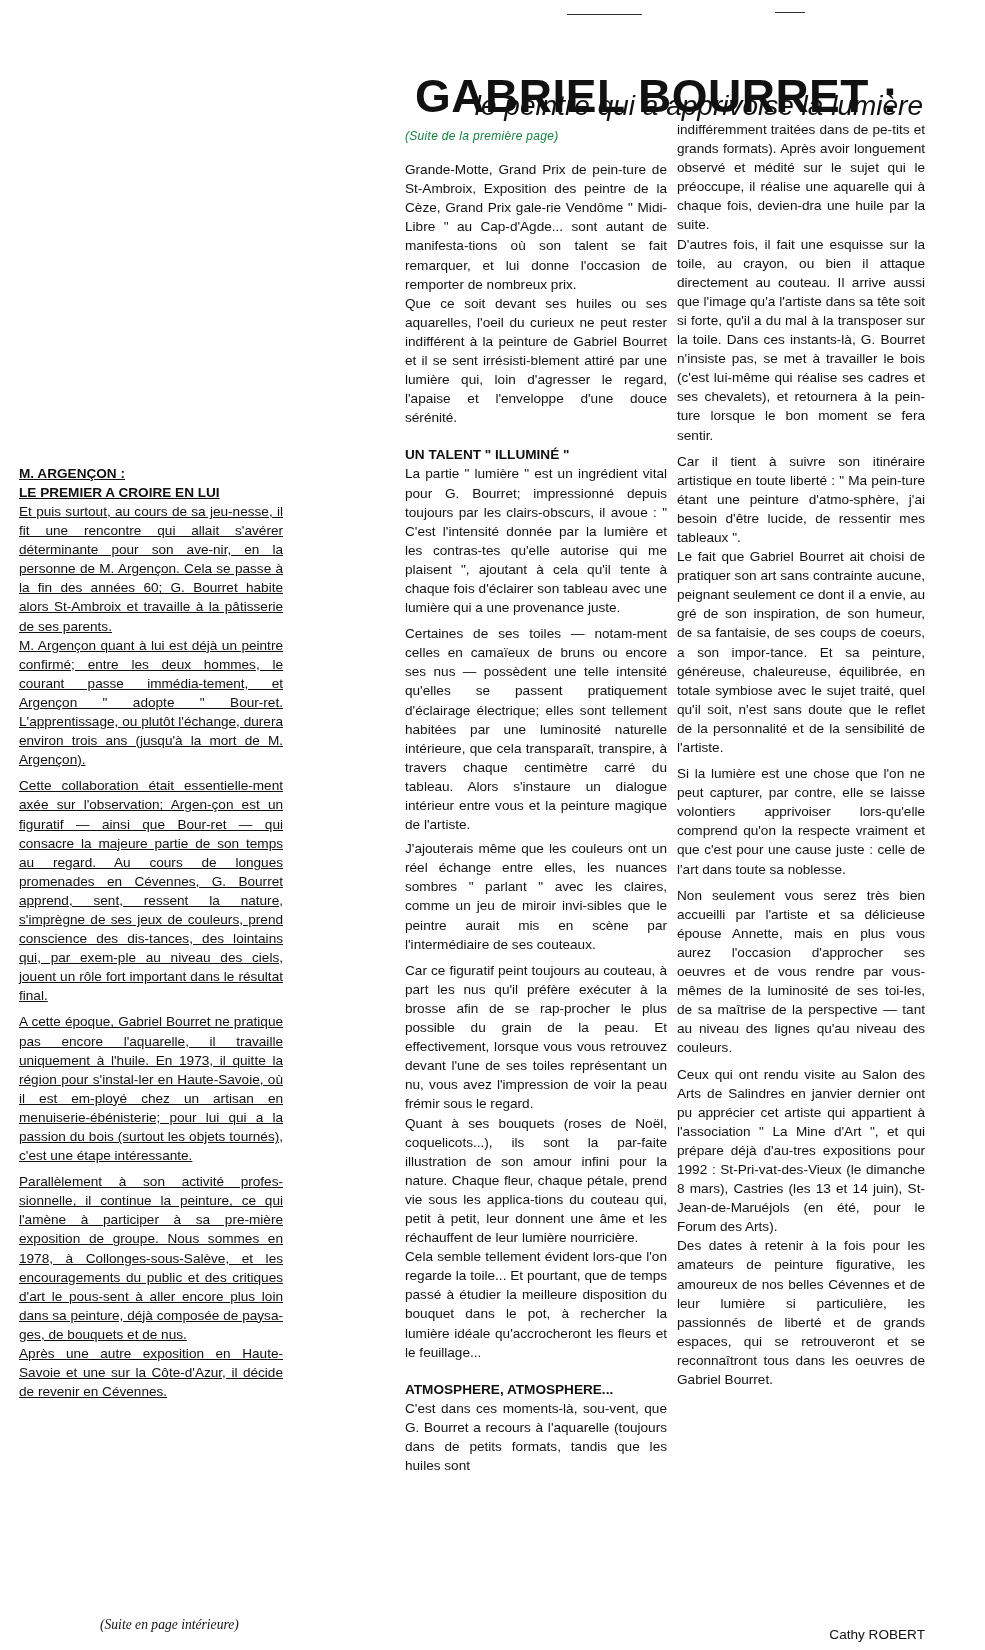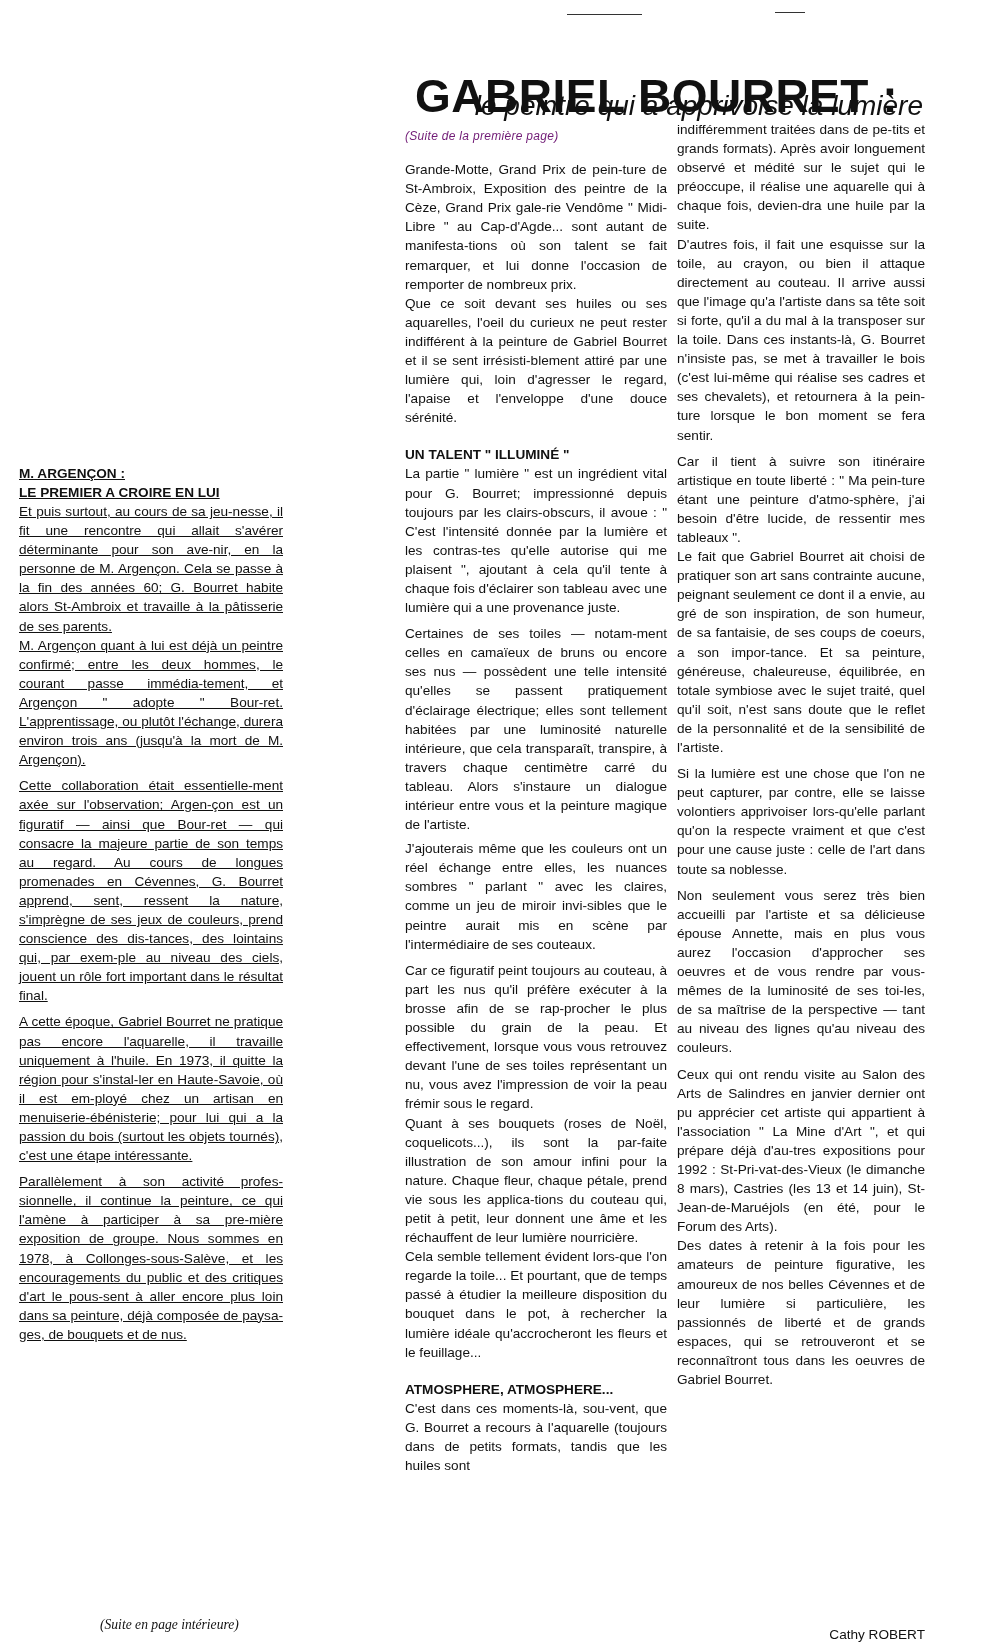--- a/index.html
+++ b/index.html
@@ -7,21 +7,21 @@
   .rule { position: absolute; height: 1px; background: #333; }
   .title { position: absolute; left: 415px; top: 30px; width: 500px; text-align: left; font-weight: bold; font-size: 46px; letter-spacing: 0.5px; line-height: 48px; font-family: "Liberation Sans", sans-serif; margin-top: 42px; }
   .subtitle { position: absolute; left: 400px; top: 82px; width: 515px; text-align: right; font-style: italic; font-size: 28px; line-height: 32px; }
   .col { position: absolute; font-size: 13.6px; line-height: 19.1px; text-align: justify; hyphens: manual; }
   .col p { margin: 0 0 7px 0; }
   .col p.tight { margin-bottom: 0; }
   .col h3 { margin: 0; font-size: 13.6px; line-height: 19px; font-weight: bold; }
   .col-left { left: 19px; top: 464px; width: 264px; text-decoration: underline; }
   .col-mid { left: 405px; top: 127px; width: 262px; }
   .col-right { left: 677px; top: 120px; width: 248px; }
-  .cont-note { font-style: italic; font-size: 12px; color: #701a75; margin-bottom: 14px !important; letter-spacing: 0.3px; }
+  .cont-note { font-style: italic; font-size: 12px; color: #15803d; margin-bottom: 14px !important; letter-spacing: 0.3px; }
   .cont-end { position: absolute; left: 100px; top: 1617px; width: 182px; text-align: left; font-style: italic; font-size: 13.6px; font-family: Liberation Serif, serif; }
   .byline { position: absolute; left: 720px; top: 1627px; width: 205px; text-align: right; font-size: 13.6px; }
   .section-gap { margin-top: 18px !important; }
 </style>
 </head>
 <body>
 
 <div class="rule" style="left:567px; top:14px; width:75px;"></div>
 <div class="rule" style="left:775px; top:12px; width:30px;"></div>
 
@@ -29,20 +29,21 @@
 <h2 class="subtitle" style="margin:8px; font-weight:normal;">le peintre qui a apprivoisé la lumière</h2>
 
 <div class="col col-left">
   <h3>M. ARGENÇON :</h3>
   <h3>LE PREMIER A CROIRE EN LUI</h3>
   <p class="tight">Et puis surtout, au cours de sa jeu-nesse, il fit une rencontre qui allait s'avérer déterminante pour son ave-nir, en la personne de M. Argençon. Cela se passe à la fin des années 60; G. Bourret habite alors St-Ambroix et travaille à la pâtisserie de ses parents.</p>
   <p>M. Argençon quant à lui est déjà un peintre confirmé; entre les deux hommes, le courant passe immédia-tement, et Argençon " adopte " Bour-ret. L'apprentissage, ou plutôt l'échange, durera environ trois ans (jusqu'à la mort de M. Argençon).</p>
   <p class="tight">Cette collaboration était essentielle-ment axée sur l'observation; Argen-çon est un figuratif — ainsi que Bour-ret — qui consacre la majeure partie de son temps au regard. Au cours de longues promenades en Cévennes, G. Bourret apprend, sent, ressent la nature, s'imprègne de ses jeux de couleurs, prend conscience des dis-tances, des lointains qui, par exem-ple au niveau des ciels, jouent un rôle fort important dans le résultat final.</p>
   <p style="margin-top:7px;">A cette époque, Gabriel Bourret ne pratique pas encore l'aquarelle, il travaille uniquement à l'huile. En 1973, il quitte la région pour s'instal-ler en Haute-Savoie, où il est em-ployé chez un artisan en menuiserie-ébénisterie; pour lui qui a la passion du bois (surtout les objets tournés), c'est une étape intéressante.</p>
   <p class="tight">Parallèlement à son activité profes-sionnelle, il continue la peinture, ce qui l'amène à participer à sa pre-mière exposition de groupe. Nous sommes en 1978, à Collonges-sous-Salève, et les encouragements du public et des critiques d'art le pous-sent à aller encore plus loin dans sa peinture, déjà composée de paysa-ges, de bouquets et de nus.</p>
+  <p>Après une autre exposition en Haute-Savoie et une sur la Côte-d'Azur, il décide de revenir en Cévennes.</p>
 </div>
 <div class="cont-end">(Suite en page intérieure)</div>
 
 <div class="col col-mid">
   <p class="cont-note">(Suite de la première page)</p>
   <p class="tight">Grande-Motte, Grand Prix de pein-ture de St-Ambroix, Exposition des peintre de la Cèze, Grand Prix gale-rie Vendôme " Midi-Libre " au Cap-d'Agde... sont autant de manifesta-tions où son talent se fait remarquer, et lui donne l'occasion de remporter de nombreux prix.</p>
   <p>Que ce soit devant ses huiles ou ses aquarelles, l'oeil du curieux ne peut rester indifférent à la peinture de Gabriel Bourret et il se sent irrésisti-blement attiré par une lumière qui, loin d'agresser le regard, l'apaise et l'enveloppe d'une douce sérénité.</p>
   <h3 class="section-gap">UN TALENT " ILLUMINÉ "</h3>
   <p>La partie " lumière " est un ingrédient vital pour G. Bourret; impressionné depuis toujours par les clairs-obscurs, il avoue : " C'est l'intensité donnée par la lumière et les contras-tes qu'elle autorise qui me plaisent ", ajoutant à cela qu'il tente à chaque fois d'éclairer son tableau avec une lumière qui a une provenance juste.</p>
   <p class="tight">Certaines de ses toiles — notam-ment celles en camaïeux de bruns ou encore ses nus — possèdent une telle intensité qu'elles se passent pratiquement d'éclairage électrique; elles sont tellement habitées par une luminosité naturelle intérieure, que cela transparaît, transpire, à travers chaque centimètre carré du tableau. Alors s'instaure un dialogue intérieur entre vous et la peinture magique de l'artiste.</p>
@@ -52,18 +53,18 @@
   <p>Cela semble tellement évident lors-que l'on regarde la toile... Et pourtant, que de temps passé à étudier la meilleure disposition du bouquet dans le pot, à rechercher la lumière idéale qu'accrocheront les fleurs et le feuillage...</p>
   <h3 class="section-gap">ATMOSPHERE, ATMOSPHERE...</h3>
   <p>C'est dans ces moments-là, sou-vent, que G. Bourret a recours à l'aquarelle (toujours dans de petits formats, tandis que les huiles sont</p>
 </div>
 
 <div class="col col-right">
   <p class="tight">indifféremment traitées dans de pe-tits et grands formats). Après avoir longuement observé et médité sur le sujet qui le préoccupe, il réalise une aquarelle qui à chaque fois, devien-dra une huile par la suite.</p>
   <p>D'autres fois, il fait une esquisse sur la toile, au crayon, ou bien il attaque directement au couteau. Il arrive aussi que l'image qu'a l'artiste dans sa tête soit si forte, qu'il a du mal à la transposer sur la toile. Dans ces instants-là, G. Bourret n'insiste pas, se met à travailler le bois (c'est lui-même qui réalise ses cadres et ses chevalets), et retournera à la pein-ture lorsque le bon moment se fera sentir.</p>
   <p class="tight">Car il tient à suivre son itinéraire artistique en toute liberté : " Ma pein-ture étant une peinture d'atmo-sphère, j'ai besoin d'être lucide, de ressentir mes tableaux ".</p>
   <p>Le fait que Gabriel Bourret ait choisi de pratiquer son art sans contrainte aucune, peignant seulement ce dont il a envie, au gré de son inspiration, de son humeur, de sa fantaisie, de ses coups de coeurs, a son impor-tance. Et sa peinture, généreuse, chaleureuse, équilibrée, en totale symbiose avec le sujet traité, quel qu'il soit, n'est sans doute que le reflet de la personnalité et de la sensibilité de l'artiste.</p>
-  <p>Si la lumière est une chose que l'on ne peut capturer, par contre, elle se laisse volontiers apprivoiser lors-qu'elle parlant qu'on la respecte vraiment et que c'est pour une cause juste : celle de l'art dans toute sa noblesse.</p>
+  <p>Si la lumière est une chose que l'on ne peut capturer, par contre, elle se laisse volontiers apprivoiser lors-qu'elle comprend qu'on la respecte vraiment et que c'est pour une cause juste : celle de l'art dans toute sa noblesse.</p>
   <p>Non seulement vous serez très bien accueilli par l'artiste et sa délicieuse épouse Annette, mais en plus vous aurez l'occasion d'approcher ses oeuvres et de vous rendre par vous-mêmes de la luminosité de ses toi-les, de sa maîtrise de la perspective — tant au niveau des lignes qu'au niveau des couleurs.</p>
   <p class="tight">Ceux qui ont rendu visite au Salon des Arts de Salindres en janvier dernier ont pu apprécier cet artiste qui appartient à l'association " La Mine d'Art ", et qui prépare déjà d'au-tres expositions pour 1992 : St-Pri-vat-des-Vieux (le dimanche 8 mars), Castries (les 13 et 14 juin), St-Jean-de-Maruéjols (en été, pour le Forum des Arts).</p>
   <p>Des dates à retenir à la fois pour les amateurs de peinture figurative, les amoureux de nos belles Cévennes et de leur lumière si particulière, les passionnés de liberté et de grands espaces, qui se retrouveront et se reconnaîtront tous dans les oeuvres de Gabriel Bourret.</p>
 </div>
 <div class="byline">Cathy ROBERT</div>
 
 </body></html>

